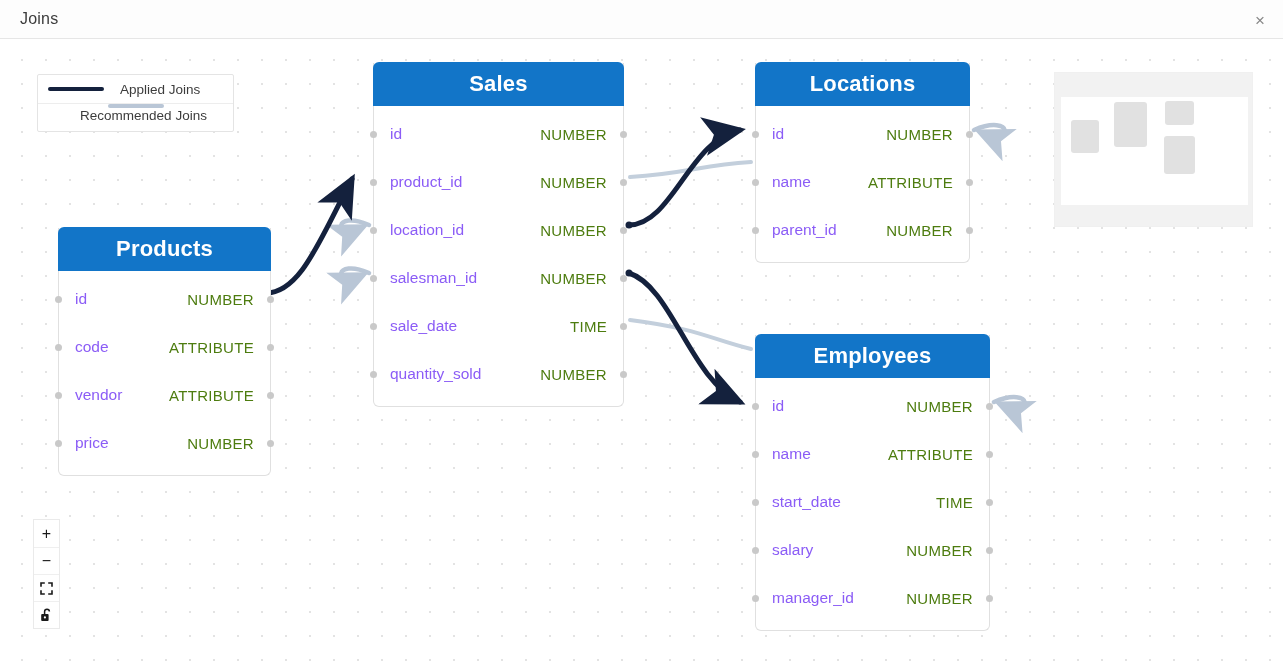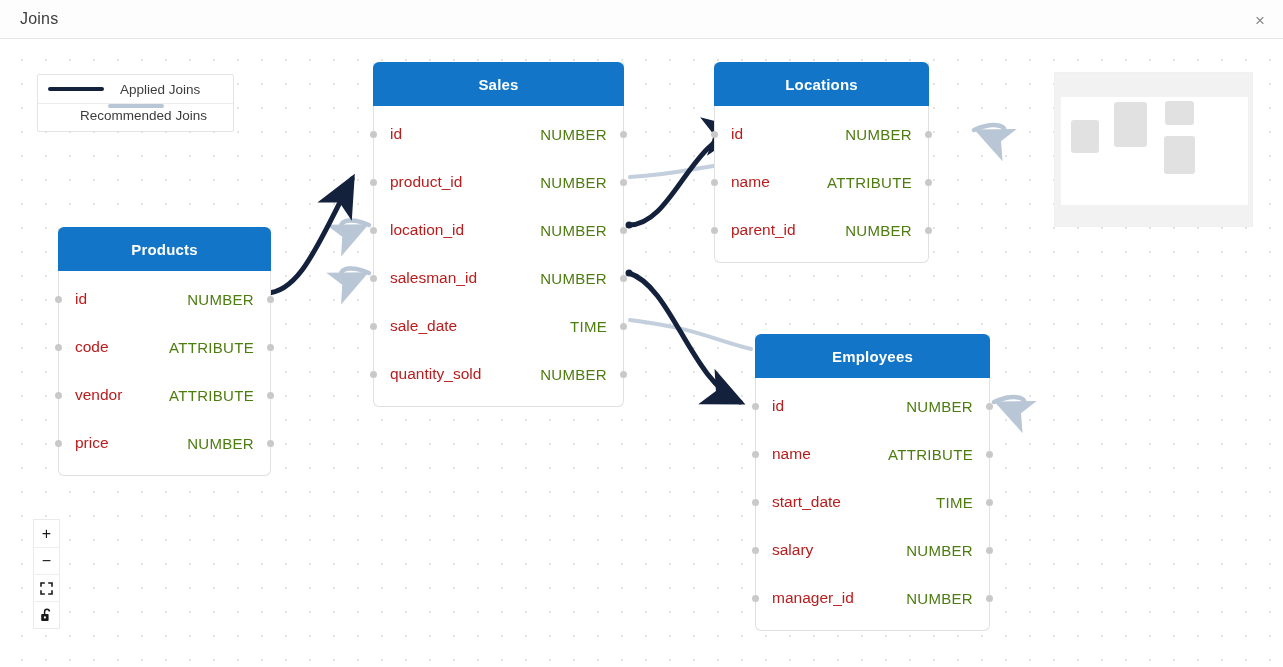--- a/index.html
+++ b/index.html
@@ -61,29 +61,29 @@
     border-top: none;
     border-radius: 0 0 6px 6px;
   }
   .table-header {
     height: 44px; background: #1275c8;
     border-radius: 6px 6px 0 0;
     display: flex; align-items: center; justify-content: center;
     margin: -1px -1px 0 -1px;
   }
   .table-title {
-    color: #ffffff; font-size: 15px; font-weight: bold; letter-spacing: .2px;
+    color: #ffffff; font-size: 22px; font-weight: bold; letter-spacing: .2px;
   }
   .table-body { padding: 4px 0 8px 0; }
   .field-row {
     position: relative; height: 48px;
     display: flex; align-items: center; justify-content: space-between;
     padding: 0 16px;
   }
-  .field-name { font-size: 15.5px; color: #b91c1c; }
+  .field-name { font-size: 15.5px; color: #8b5cf6; }
   .field-type { font-size: 15px; color: #4d7c0f; letter-spacing: .3px; }
   .port {
     position: absolute; top: 50%; width: 7px; height: 7px;
     border-radius: 50%; background: #c9c9c9; margin-top: -3.5px;
   }
   .port.left  { left: -4px; }
   .port.right { right: -4px; }
 
   
   .minimap {
@@ -238,21 +238,21 @@
               <span class="port right"></span>
             </div>
             <div class="field-row">
               <span class="port left"></span>
               <span class="field-name">quantity_sold</span>
               <span class="field-type">NUMBER</span>
               <span class="port right"></span>
             </div>
           </div>
         </div>
-        <div class="table-card" style="left: 714px; top: 24px; width: 215px;">
+        <div class="table-card" style="left: 755px; top: 24px; width: 215px;">
           <div class="table-header">
             <span class="table-title">Locations</span>
           </div>
           <div class="table-body">
             <div class="field-row">
               <span class="port left"></span>
               <span class="field-name">id</span>
               <span class="field-type">NUMBER</span>
               <span class="port right"></span>
             </div>

